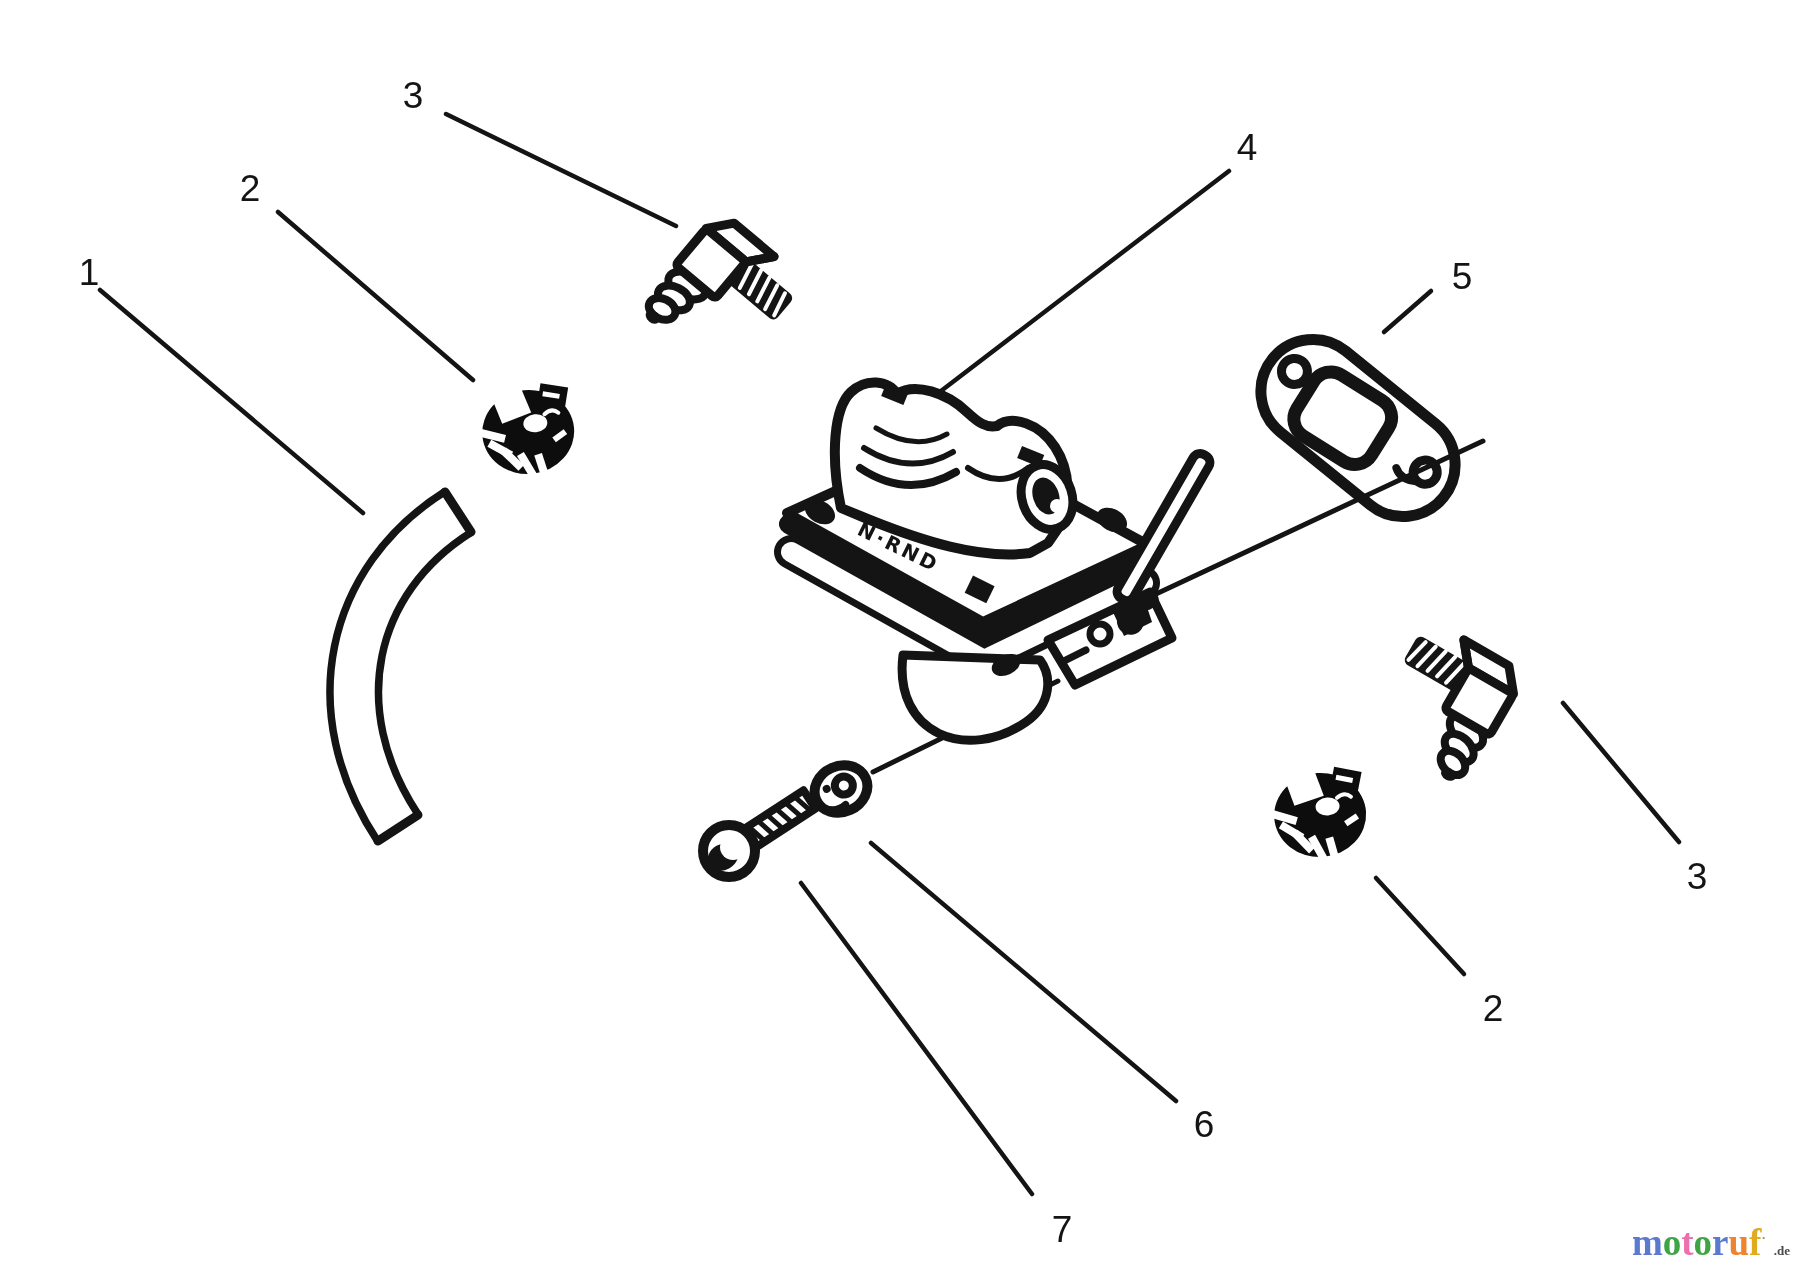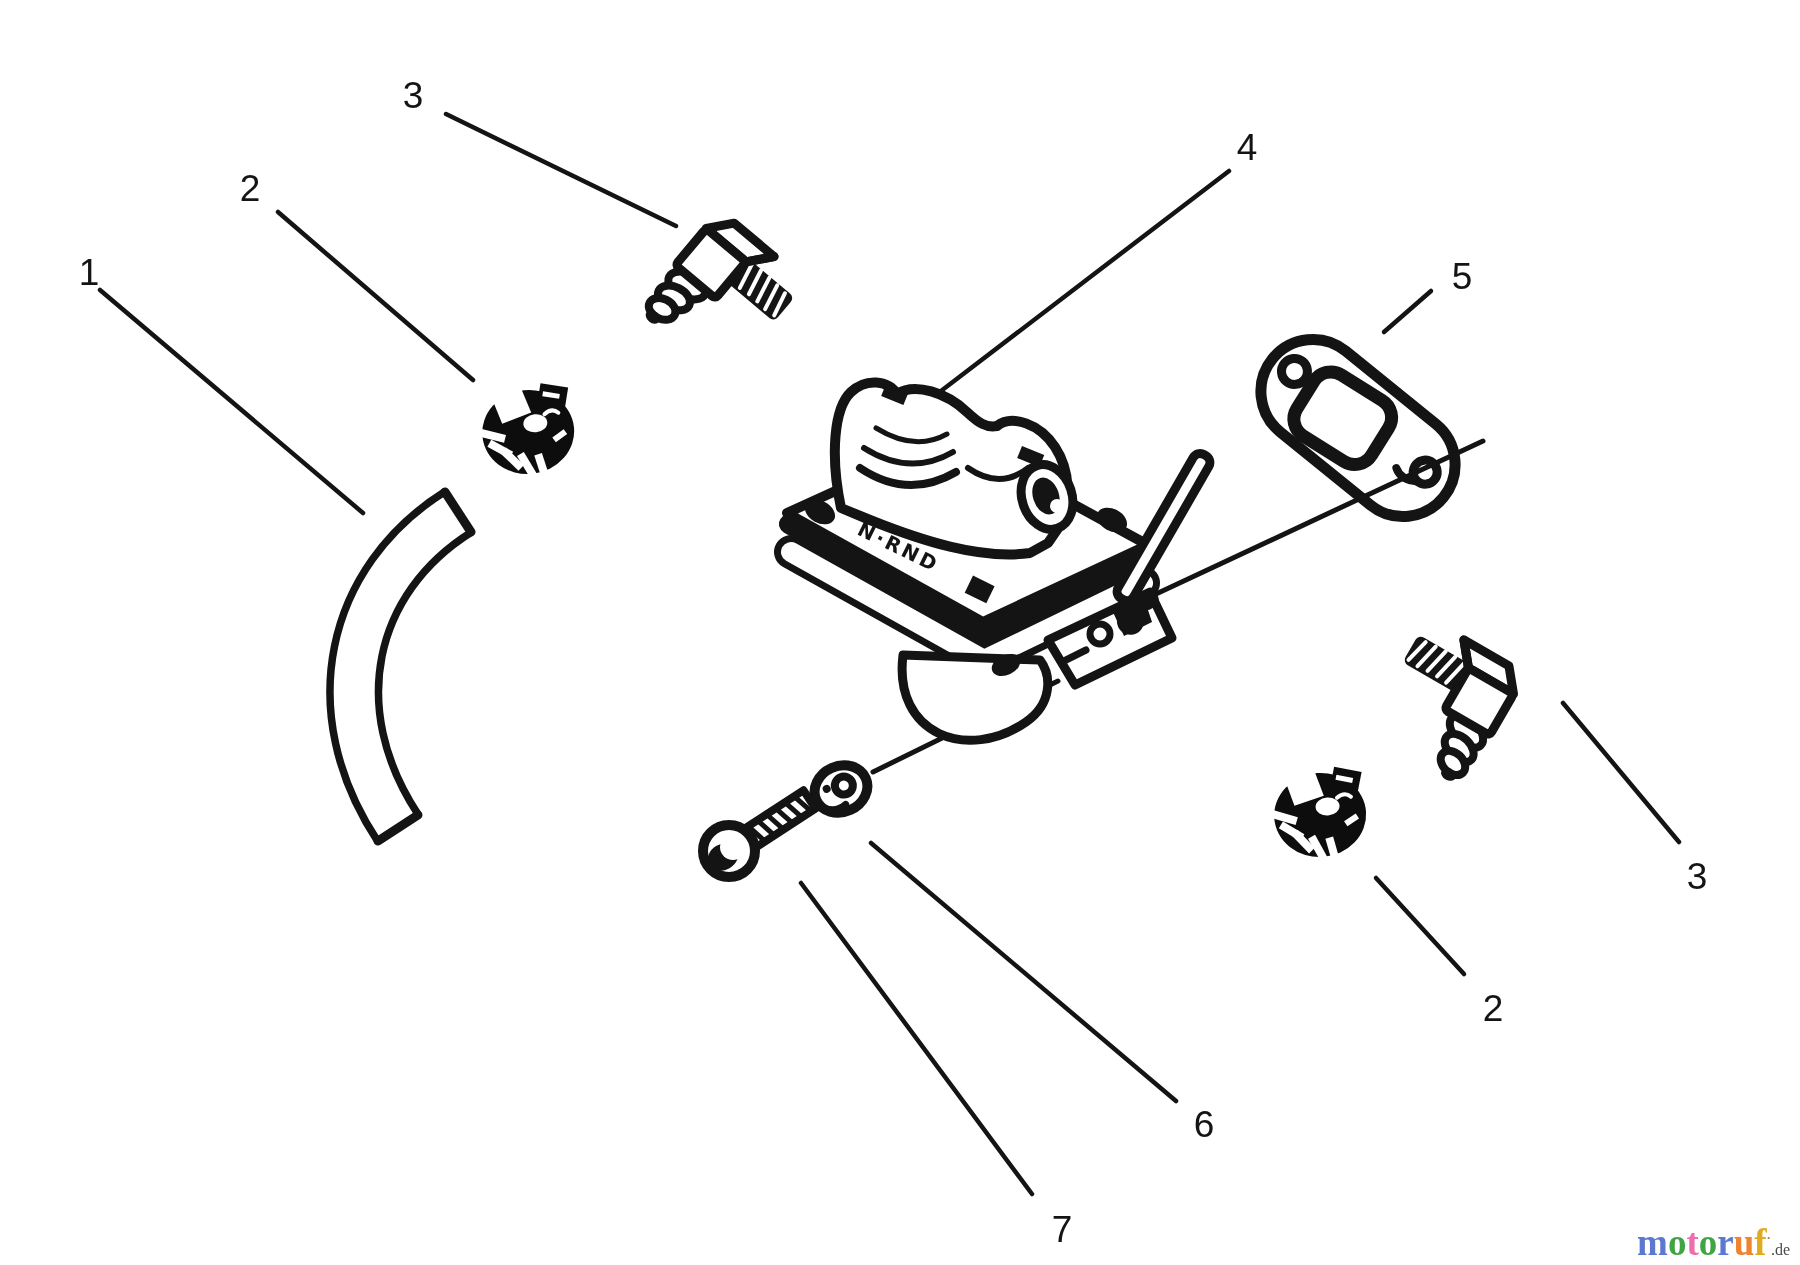--- a/index.html
+++ b/index.html
@@ -3,21 +3,21 @@
 <meta charset="utf-8">
 <style>
   html,body{margin:0;padding:0;background:#ffffff;}
   .stage{position:relative;width:1800px;height:1265px;background:#ffffff;overflow:hidden;
          font-family:"Liberation Sans",sans-serif;}
   svg text.callout{font-family:"Liberation Sans",sans-serif;font-size:37px;fill:#141414;}
   svg text.stamp{font-family:"DejaVu Sans",sans-serif;font-size:20px;font-weight:bold;
                  letter-spacing:3px;fill:#141414;}
   .watermark{position:absolute;right:10px;bottom:4px;line-height:1;white-space:nowrap;
              font-family:"Liberation Serif",serif;font-weight:bold;font-size:37px;}
-  .watermark .suffix{font-size:16px;font-weight:normal;margin-left:0;}
+  .watermark .suffix{font-size:13px;font-weight:bold;margin-left:8px;}
   .watermark .fdot{font-size:13px;vertical-align:super;color:#8a8a7a;}
 </style>
 </head>
 <body>
 
 <div class="stage">
 
 <svg id="diagram-svg" width="1800" height="1265" viewBox="0 0 1800 1265" fill="none" stroke-linecap="round" stroke-linejoin="round">
 
   <g>

